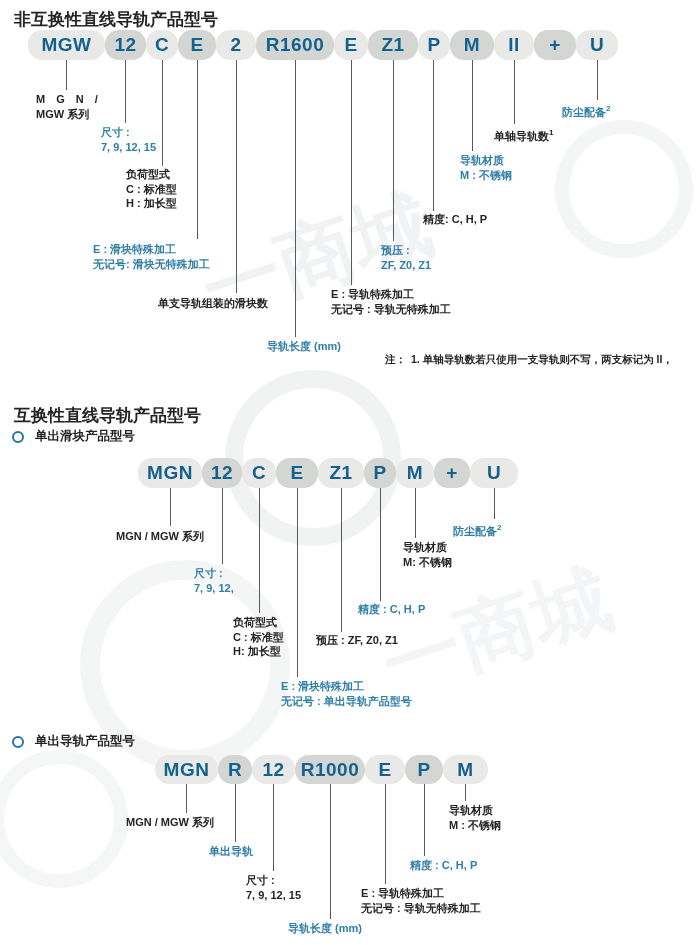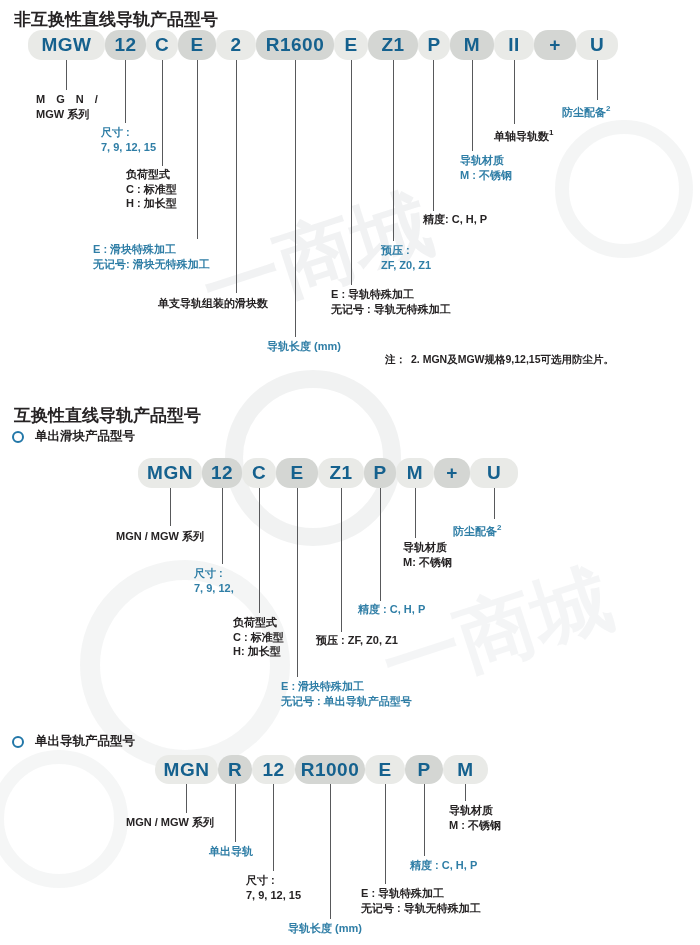--- a/index.html
+++ b/index.html
@@ -144,21 +144,21 @@
 <div class="lab black" style="left:494px;top:126px;">
   <span>单轴导轨数</span><sup>1</sup>
 </div>
 <div class="lab teal" style="left:562px;top:102px;">
   <span>防尘配备</span><sup>2</sup>
 </div>
 
 <div class="notes" style="left:385px;top:352px;">
   <span>注：</span>
   <div class="body">
-    <div>2. MGN及MGW规格9,12,15可选用防尘片。</div>
+    <div>1. 单轴导轨数若只使用一支导轨则不写，两支标记为 II，</div>
   </div>
 </div>
 
 <div class="sec-title" style="left:14px;top:404px;">互换性直线导轨产品型号</div>
 <div class="bullet-row" style="left:12px;top:428px;">
   <div class="bullet"></div>
   <div class="bullet-label">单出滑块产品型号</div>
 </div>
 
 <div class="mrow" style="left:138px;top:458px;width:380px;height:30px;">

